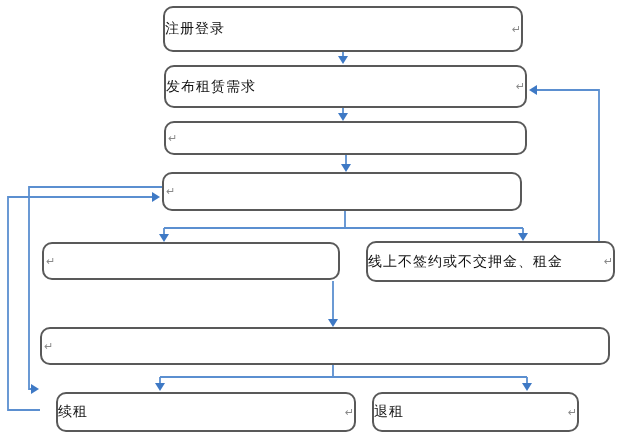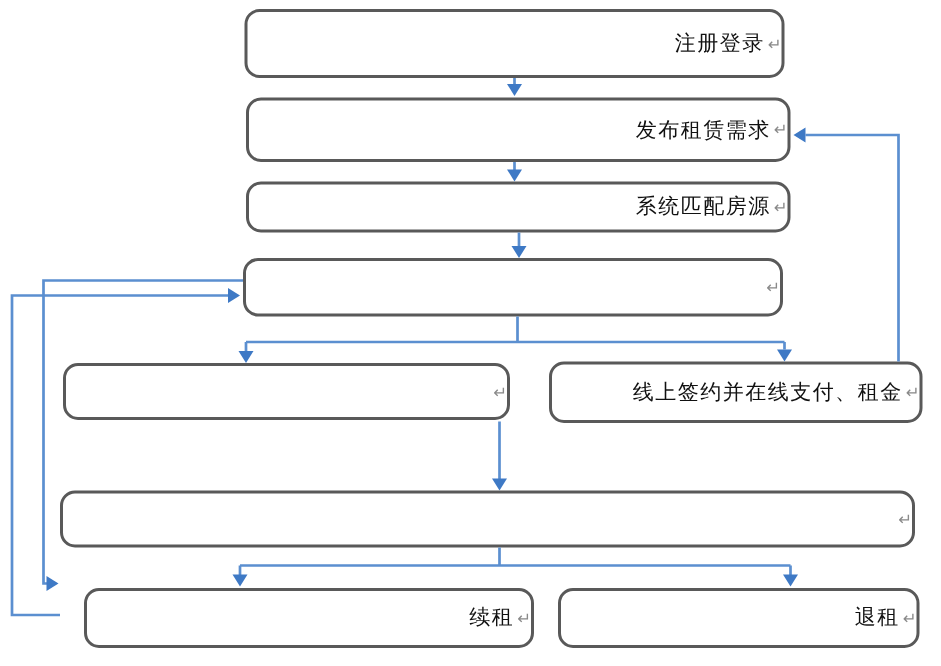--- a/index.html
+++ b/index.html
@@ -24,21 +24,21 @@
     overflow: hidden;
   }
   .node {
     position: absolute;
     box-sizing: border-box;
     background: var(--box-fill);
     border: 2px solid var(--box-border);
     border-radius: 10px;
     display: flex;
     align-items: center;
-    justify-content: flex-end;
+    justify-content: space-between;
     font-size: 14px;
     color: var(--text-color);
     letter-spacing: 1px;
     white-space: nowrap;
   }
   .ret {
     color: var(--return-mark-color);
     font-size: 11px;
     margin-left: 2px;
     letter-spacing: 0;
@@ -71,47 +71,46 @@
     <span>注册登录</span>
       <span class="ret">↵</span>
   </div>
 
   <div class="node" style="left:164px;top:65px;width:363px;height:43px">
     <span>发布租赁需求</span>
       <span class="ret">↵</span>
   </div>
 
   <div class="node" style="left:164px;top:121px;width:363px;height:34px">
-    <span>系统匹配房源</span>
       <span class="ret">↵</span>
   </div>
 
   <div class="node" style="left:162px;top:172px;width:360px;height:39px">
       <span class="ret">↵</span>
   </div>
 
   <div class="node" style="left:42px;top:242px;width:298px;height:38px">
       <span class="ret">↵</span>
   </div>
 
   <div class="node" style="left:366px;top:241px;width:249px;height:41px">
-    <span>线上签约并在线支付、租金</span>
+    <span>线上不签约或不交押金、租金</span>
       <span class="ret">↵</span>
   </div>
 
   <div class="node" style="left:40px;top:327px;width:570px;height:38px">
       <span class="ret">↵</span>
   </div>
 
   <div class="node" style="left:56px;top:392px;width:300px;height:40px">
     <span>续租</span>
       <span class="ret">↵</span>
   </div>
 
-  <div class="node" style="left:372px;top:392px;width:241px;height:40px">
+  <div class="node" style="left:372px;top:392px;width:207px;height:40px">
     <span>退租</span>
       <span class="ret">↵</span>
   </div>
 
   <svg class="wires" viewBox="0 0 627 444">
 
     <g>
       <path class="conn" d="M343,52 L343,57"></path>
       <polygon class="arrow" points="338,56 348,56 343,64"></polygon>
     </g>

